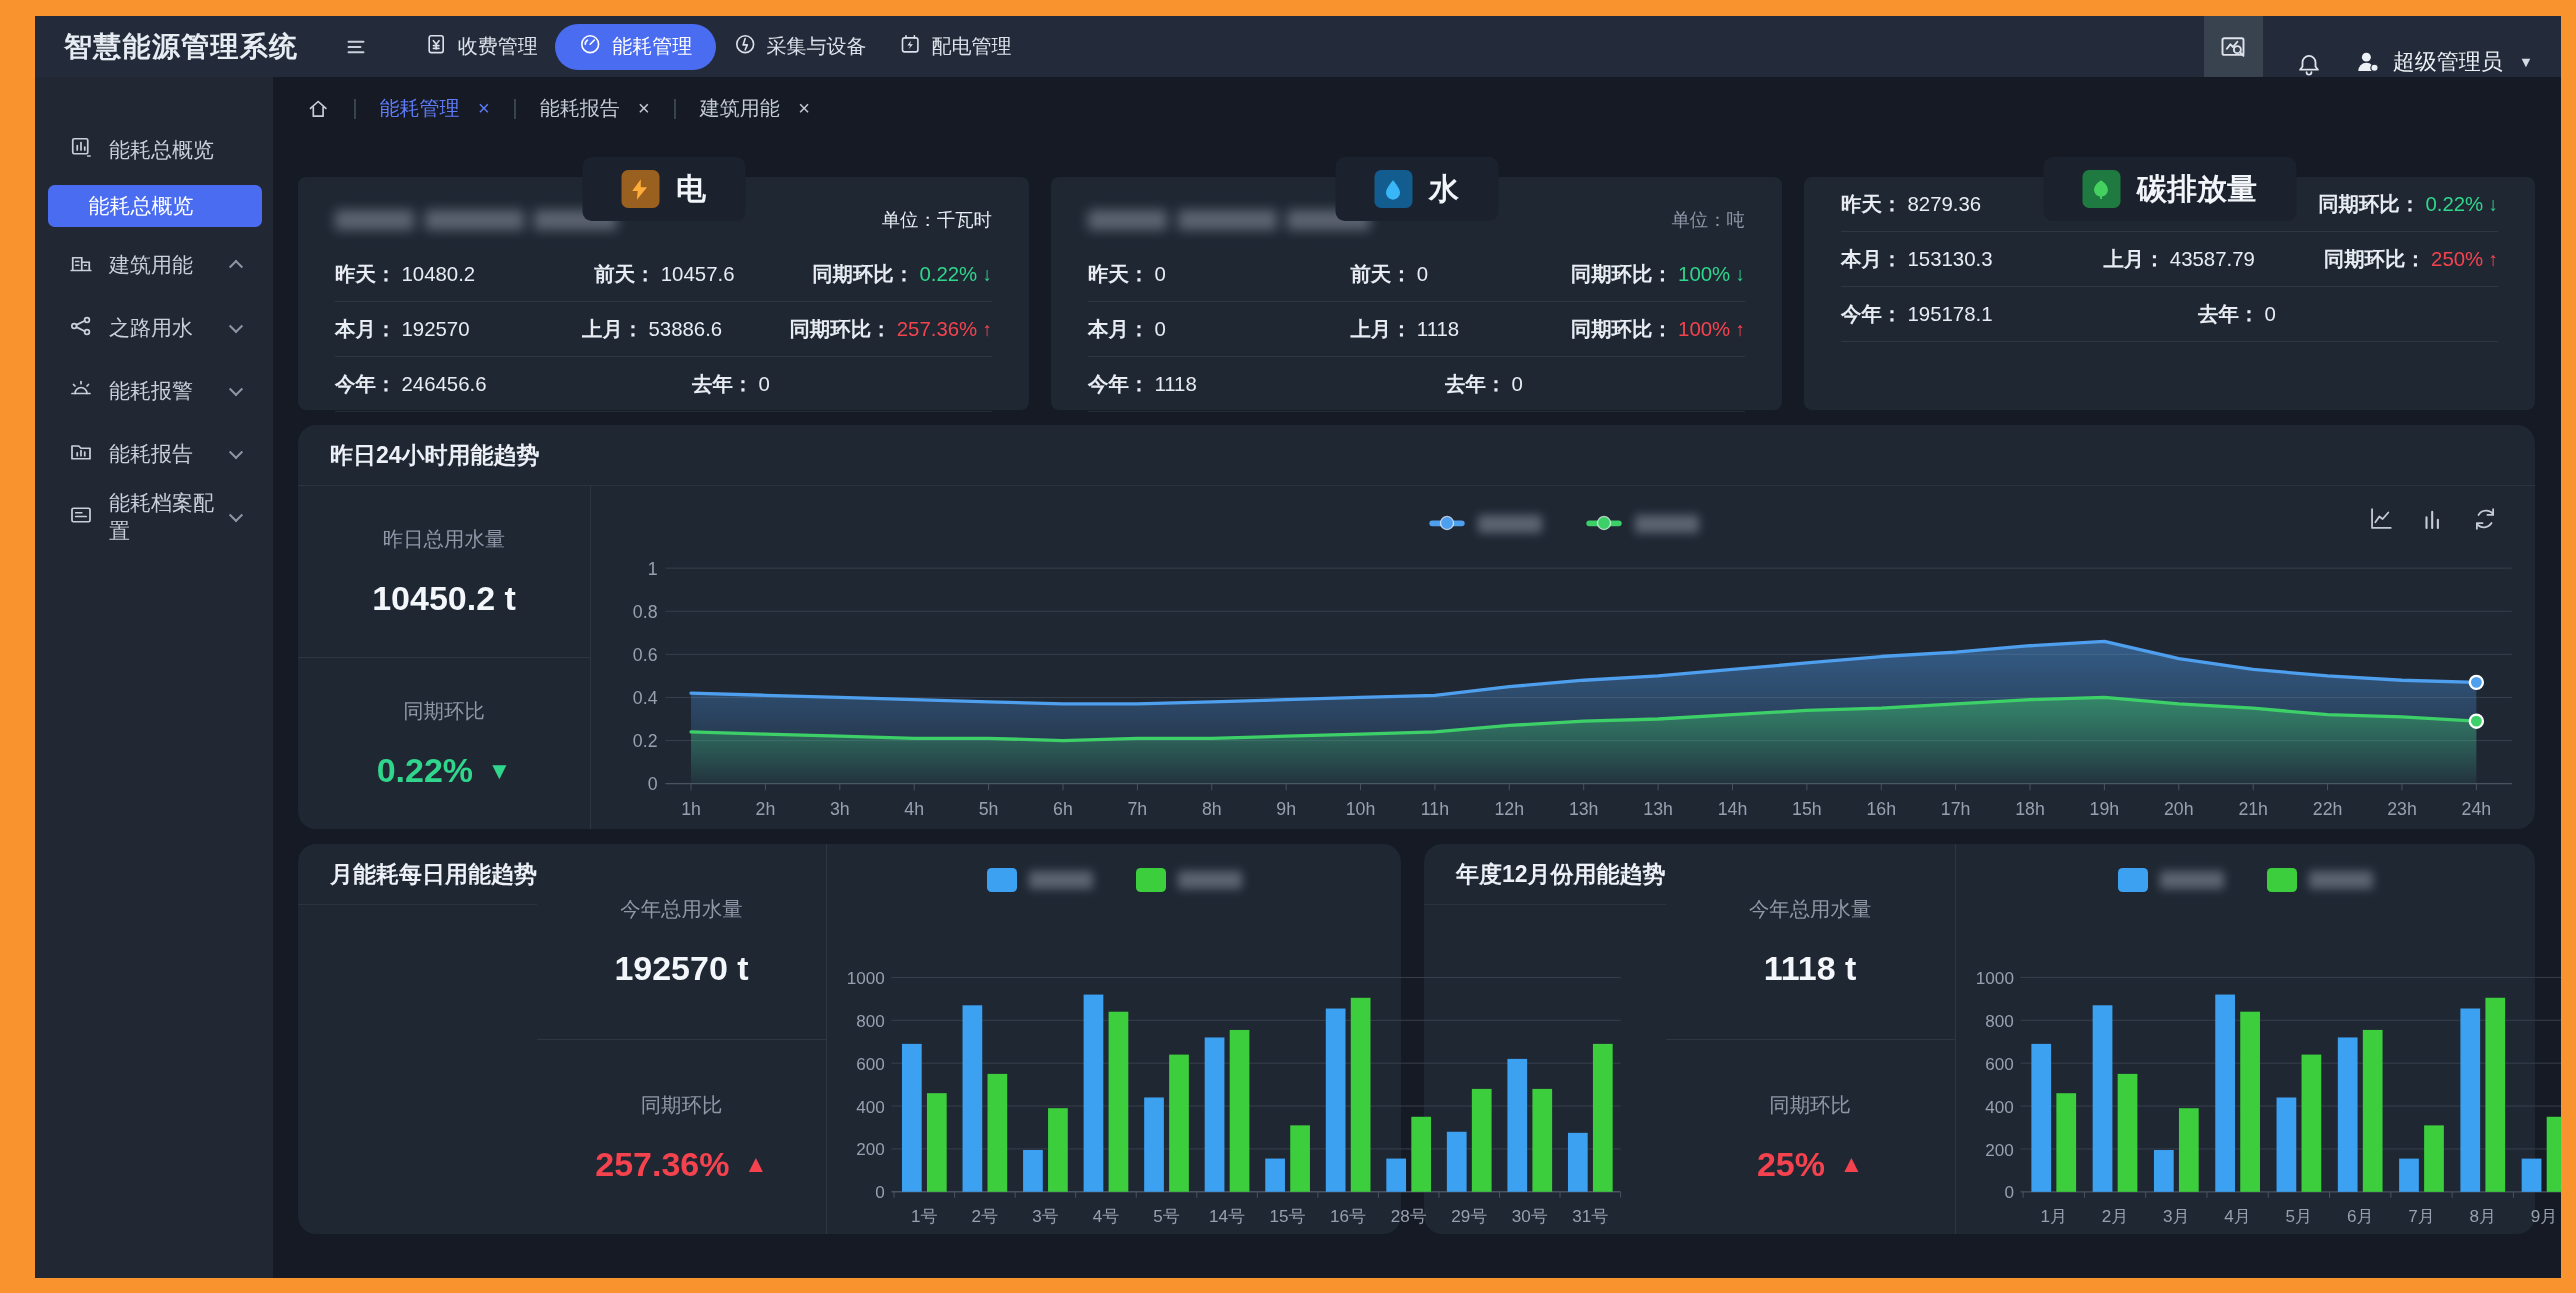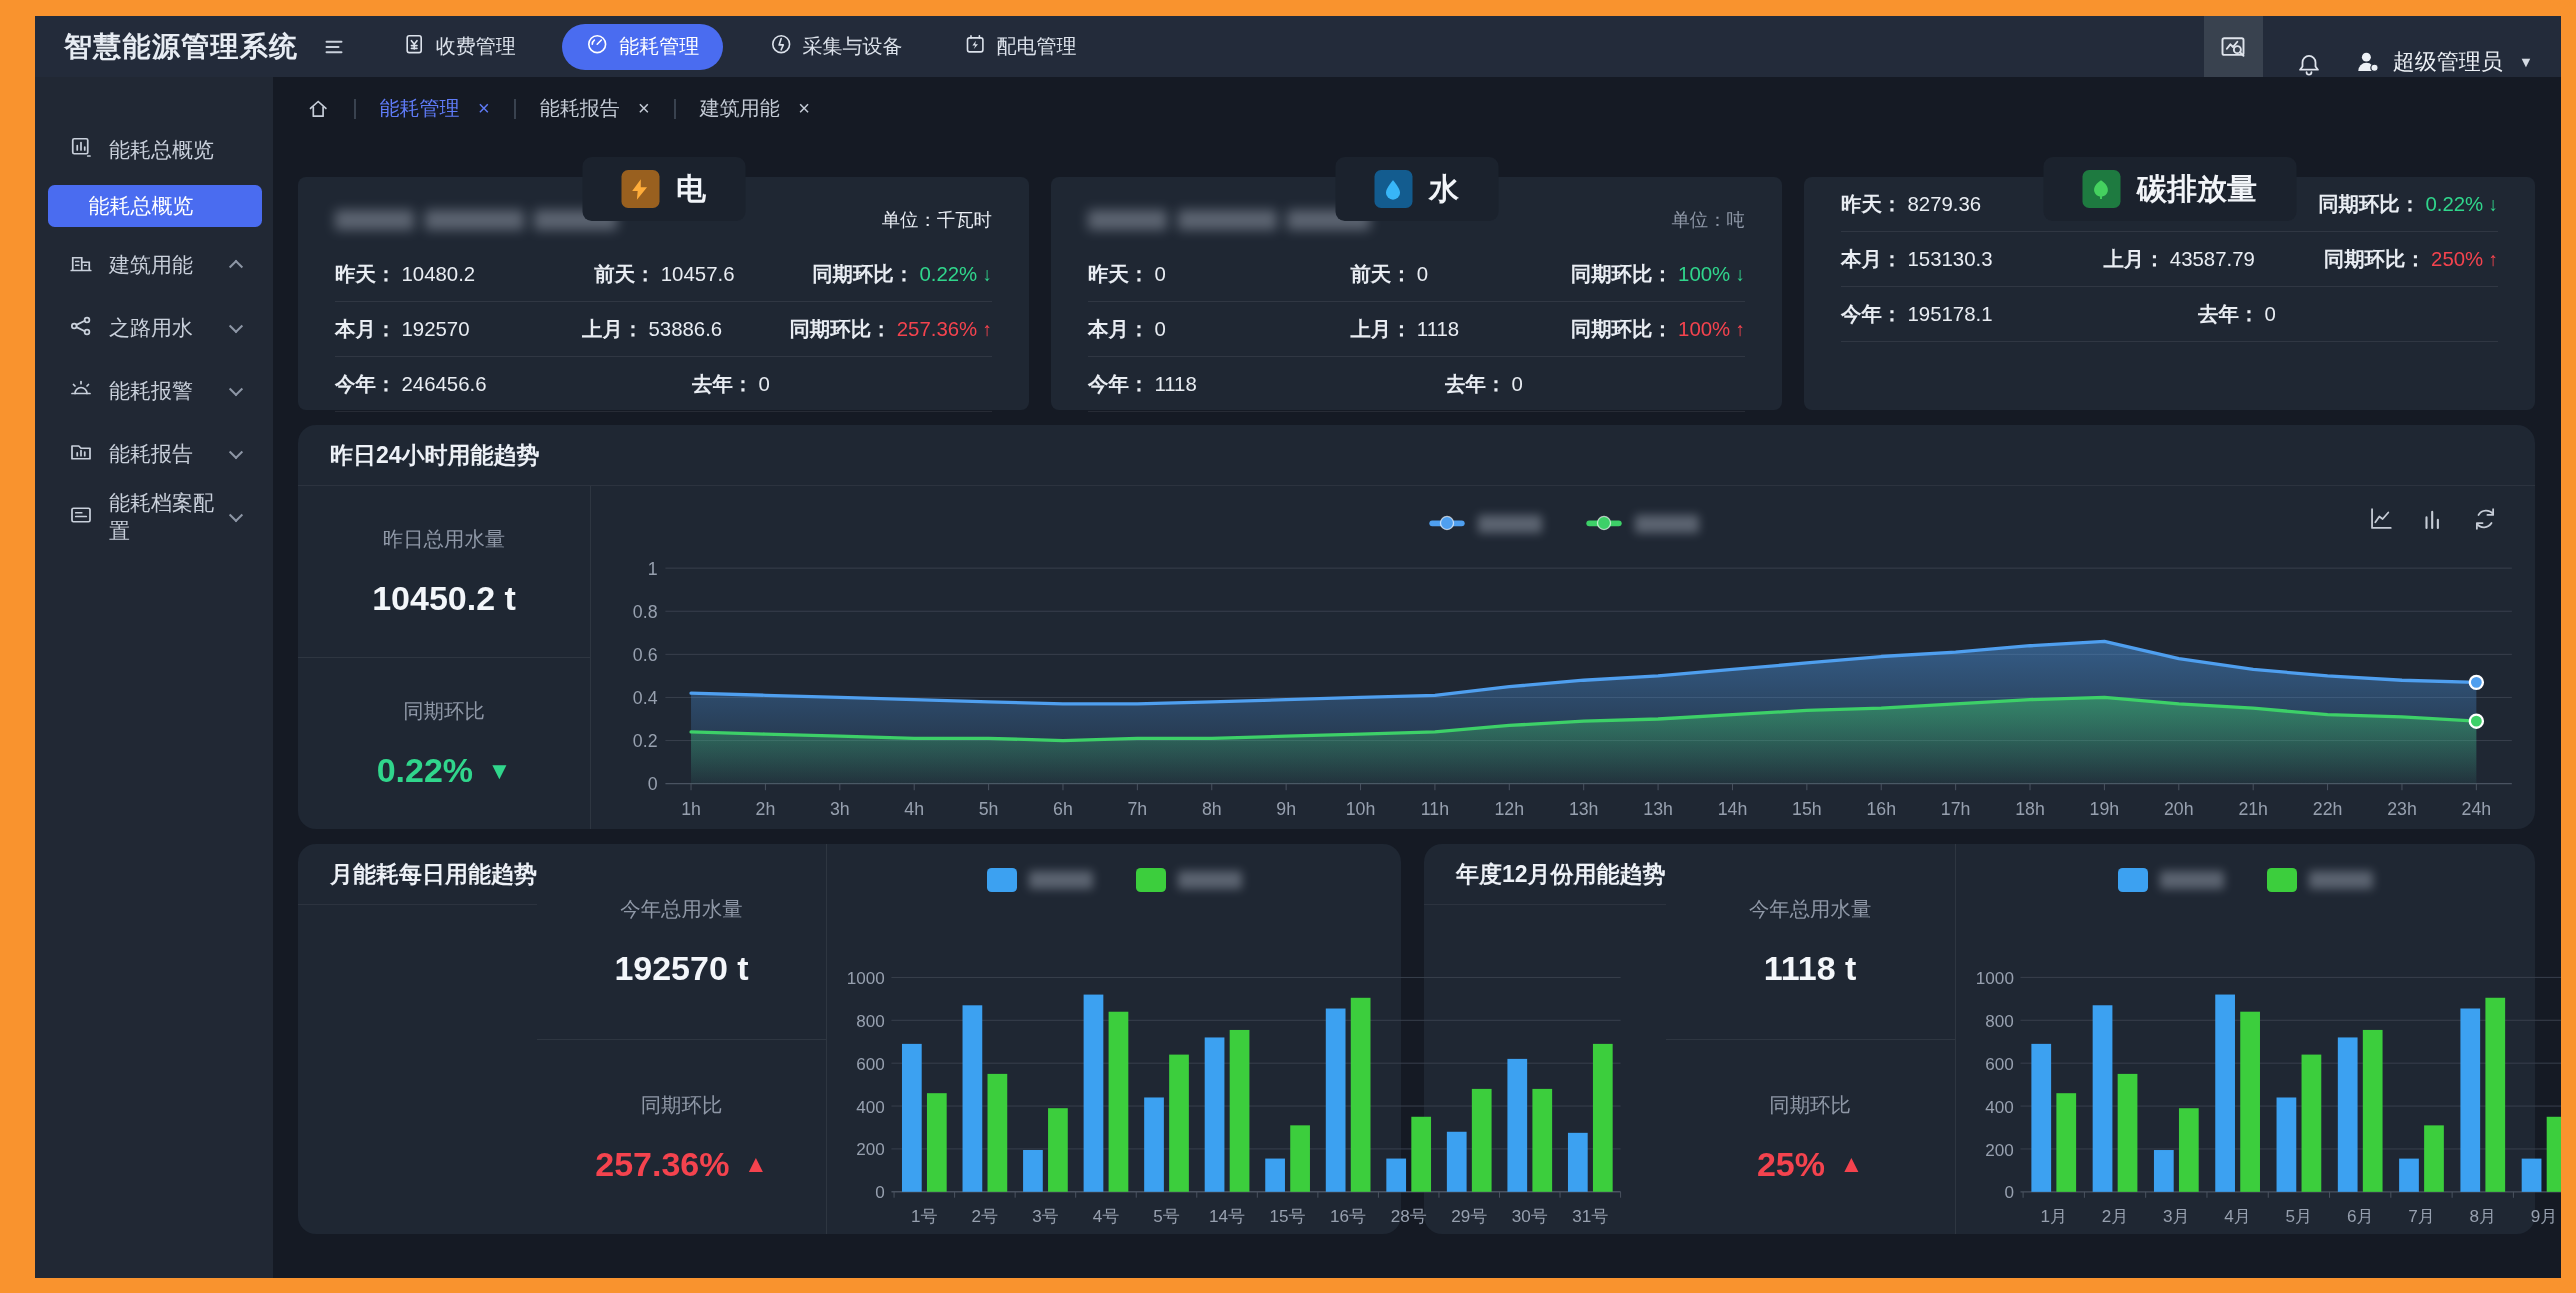--- a/index.html
+++ b/index.html
@@ -2,24 +2,24 @@
 <html style="font-size:10.5px"><head>
 <meta charset="utf-8">
 <style>
   *{box-sizing:border-box;margin:0;padding:0}
   html,body{width:2576px;height:1294px}
   body{background:#F9932E;font-family:"Liberation Sans","DejaVu Sans",sans-serif;color:#E7ECF3;overflow:hidden;position:relative}
   .app{position:absolute;left:35px;top:16.4px;width:2526px;height:1262px;background:#151A24;display:flex;flex-direction:column;overflow:hidden}
 
   
   .navbar{height:61px;flex:none;background:#232B3A;display:flex;align-items:center;padding-left:29px}
-  .logo{font-size:28px;font-weight:700;letter-spacing:1.3px;margin-right:24px;white-space:nowrap}
+  .logo{font-size:28px;font-weight:700;letter-spacing:1.3px;margin-right:46px;white-space:nowrap}
   .collapse{margin-right:42px;color:#C9D0DB;display:flex}
   .collapse svg{width:24px;height:24px}
-  .nav-items{display:flex;align-items:center;gap:32px}
+  .nav-items{display:flex;align-items:center;gap:3px}
   .nav-item{display:flex;align-items:center;gap:10.5px;font-size:20px;color:#DCE2EB;padding:9.2px 14.5px;cursor:pointer;white-space:nowrap}
   .nav-item svg{width:22.4px;height:22.4px}
   .nav-item.active{background:#4A6CF0;border-radius:29px;padding:9.2px 24px;color:#FFF}
   .nav-right{margin-left:auto;display:flex;align-items:flex-end;height:100%}
   .shot-box{width:59px;height:100%;background:#39424F;display:flex;align-items:center;justify-content:center;color:#DFE4EC}
   .shot-box svg{width:28px;height:28px}
   .bell{margin:0 33px;color:#DFE4EC;display:flex}
   .bell svg{width:26px;height:26px}
   .user{display:flex;align-items:center;gap:12px;font-size:22px;padding-right:28px;color:#EDF1F6}
   .user svg{width:26px;height:26px}

